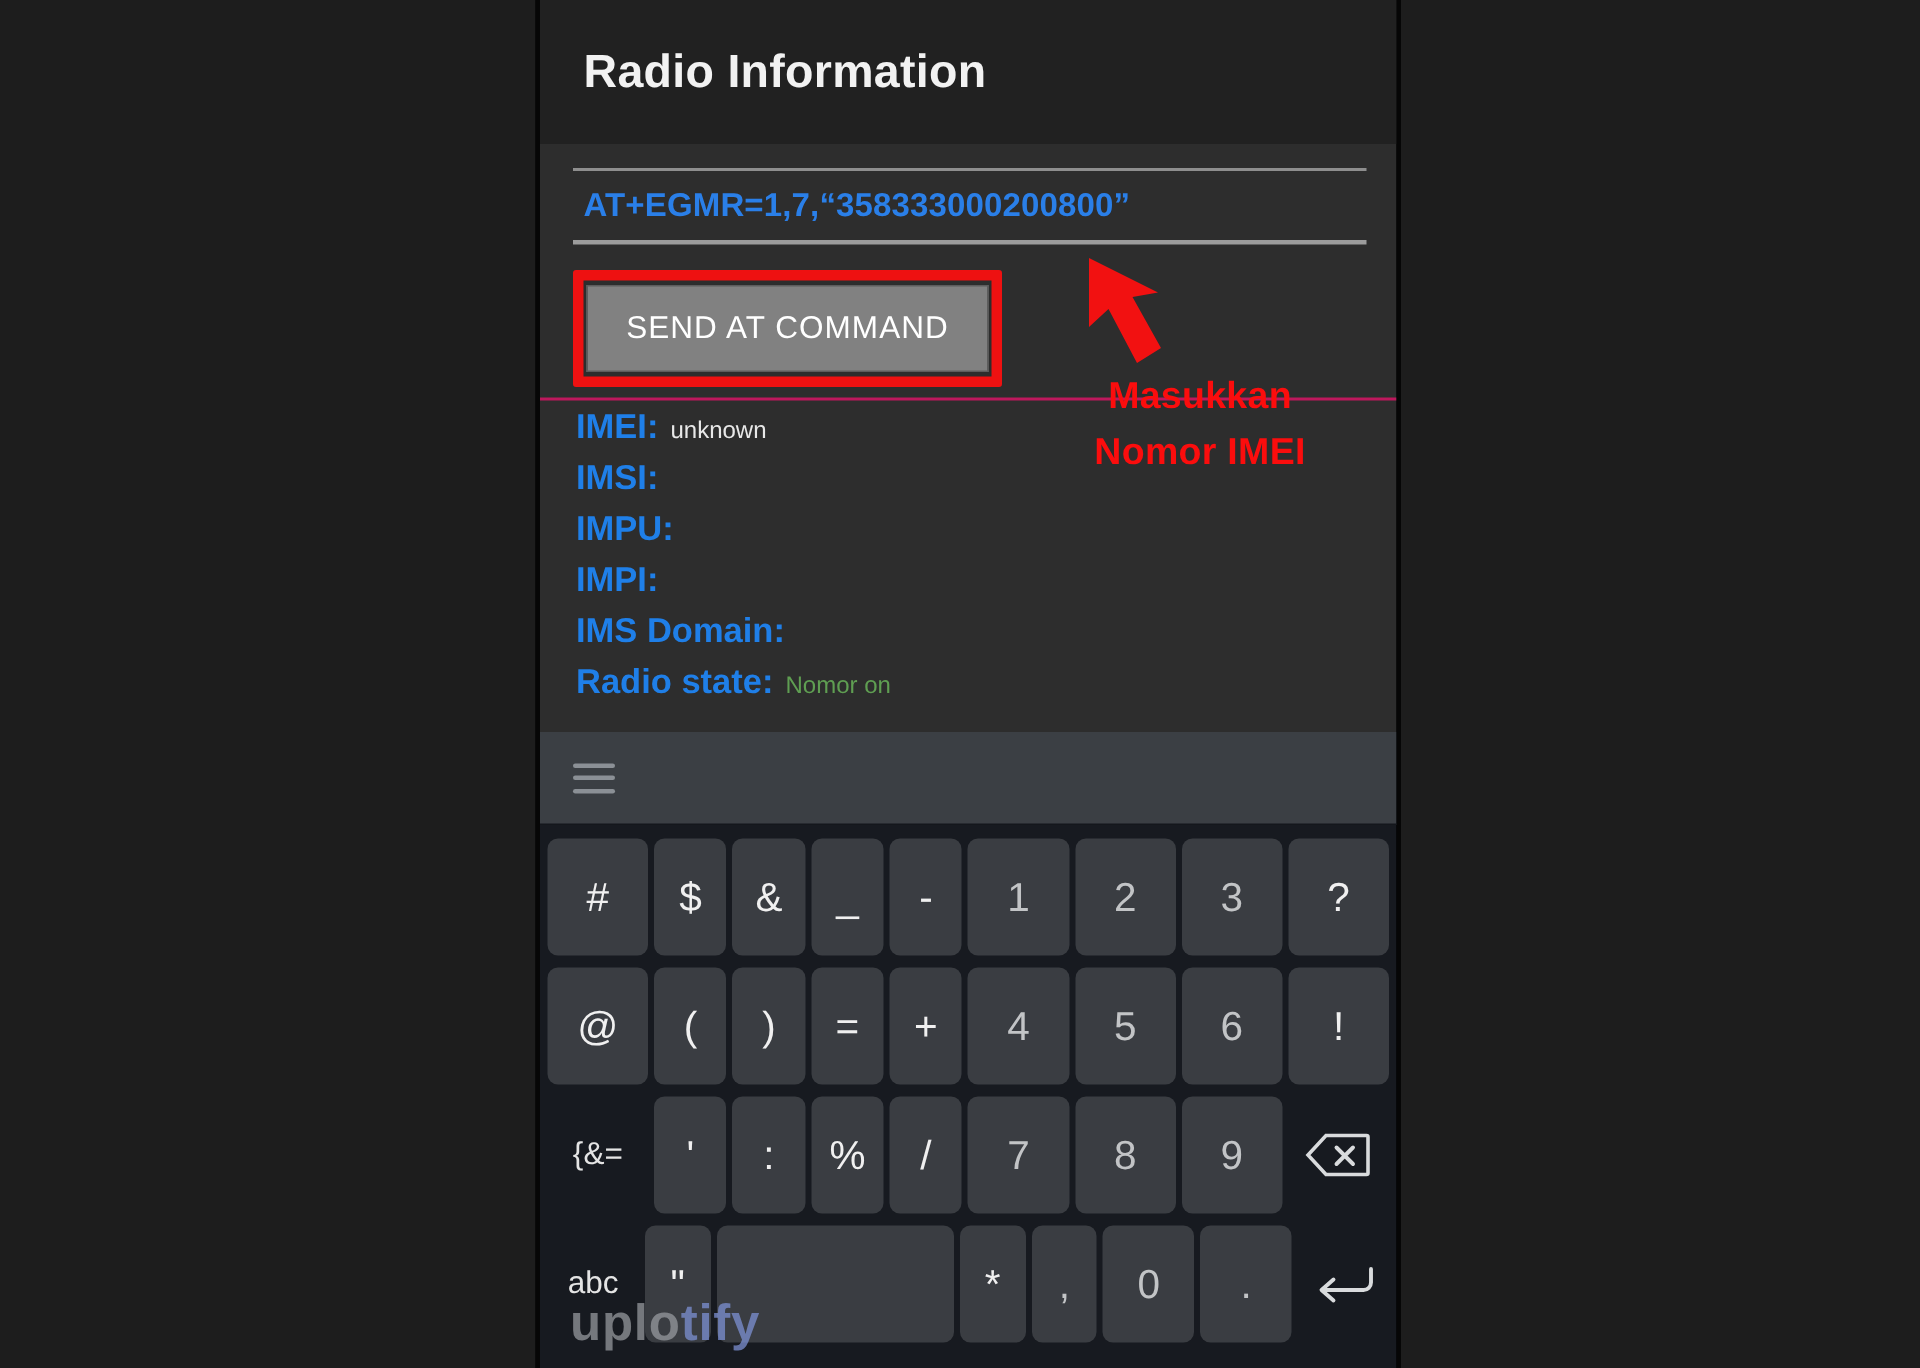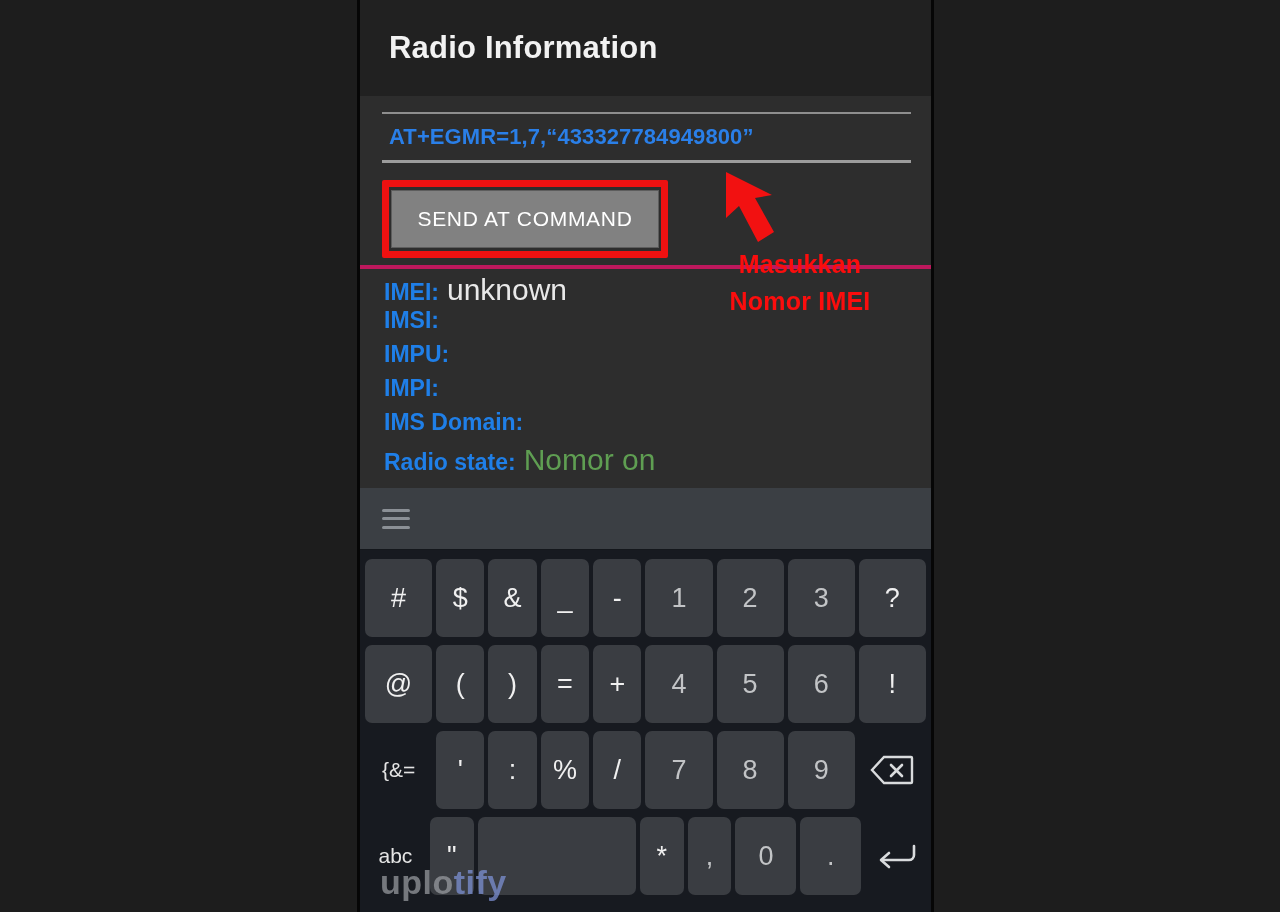--- a/index.html
+++ b/index.html
@@ -145,39 +145,39 @@
     color: #fb0d0d;
     font-size: 25px;
     font-weight: bold;
     line-height: 37px;
     letter-spacing: .2px;
   }
 
   
   #info-list {
     margin-top: 7px;
-    border-top: 4px solid #be185d;
+    border-top: 2px solid #be185d;
     padding-top: 4px;
   }
   .info-row {
     display: flex;
     align-items: baseline;
     padding: 0 0 0 24px;
     height: 34px;
     white-space: nowrap;
   }
   .info-label {
     color: #1f7fe8;
     font-size: 23px;
     font-weight: bold;
     margin-right: 8px;
   }
   .info-value {
     color: #e8e8e8;
-    font-size: 30px;
+    font-size: 16px;
     text-align: right;
   }
 
   
   #keyboard {
     position: absolute;
     left: 0;
     top: 488px;
     width: 571px;
     height: 424px;
@@ -258,21 +258,21 @@
 <div id="phone">
 
   <div id="app">
 
     <div id="app-header">
       <div id="app-title">Radio Information</div>
     </div>
 
     <div id="cmd-field">
       <div id="cmd-rule-top"></div>
-      <div id="cmd-value" placeholder="AT command">AT+EGMR=1,7,“433327784949800”</div>
+      <div id="cmd-value" placeholder="AT command">AT+EGMR=1,7,“358333000200800”</div>
       <div id="cmd-rule-bottom"></div>
     </div>
 
     <div id="send-wrap">
       <div id="send-highlight"></div>
       <div id="send-button">SEND AT COMMAND</div>
     </div>
 
     <div id="info-list">
         <div class="info-row">

